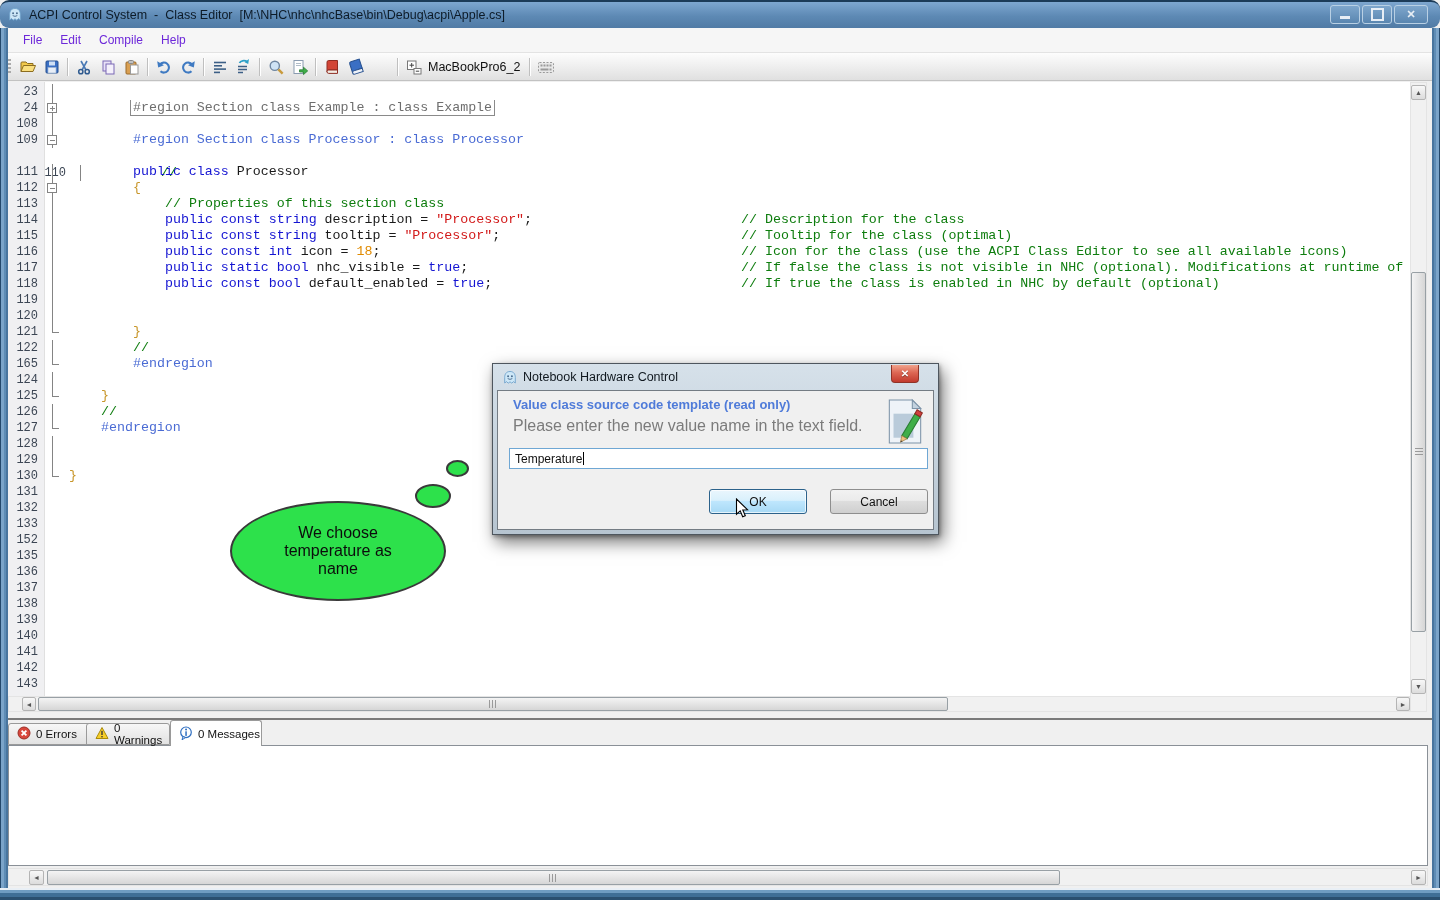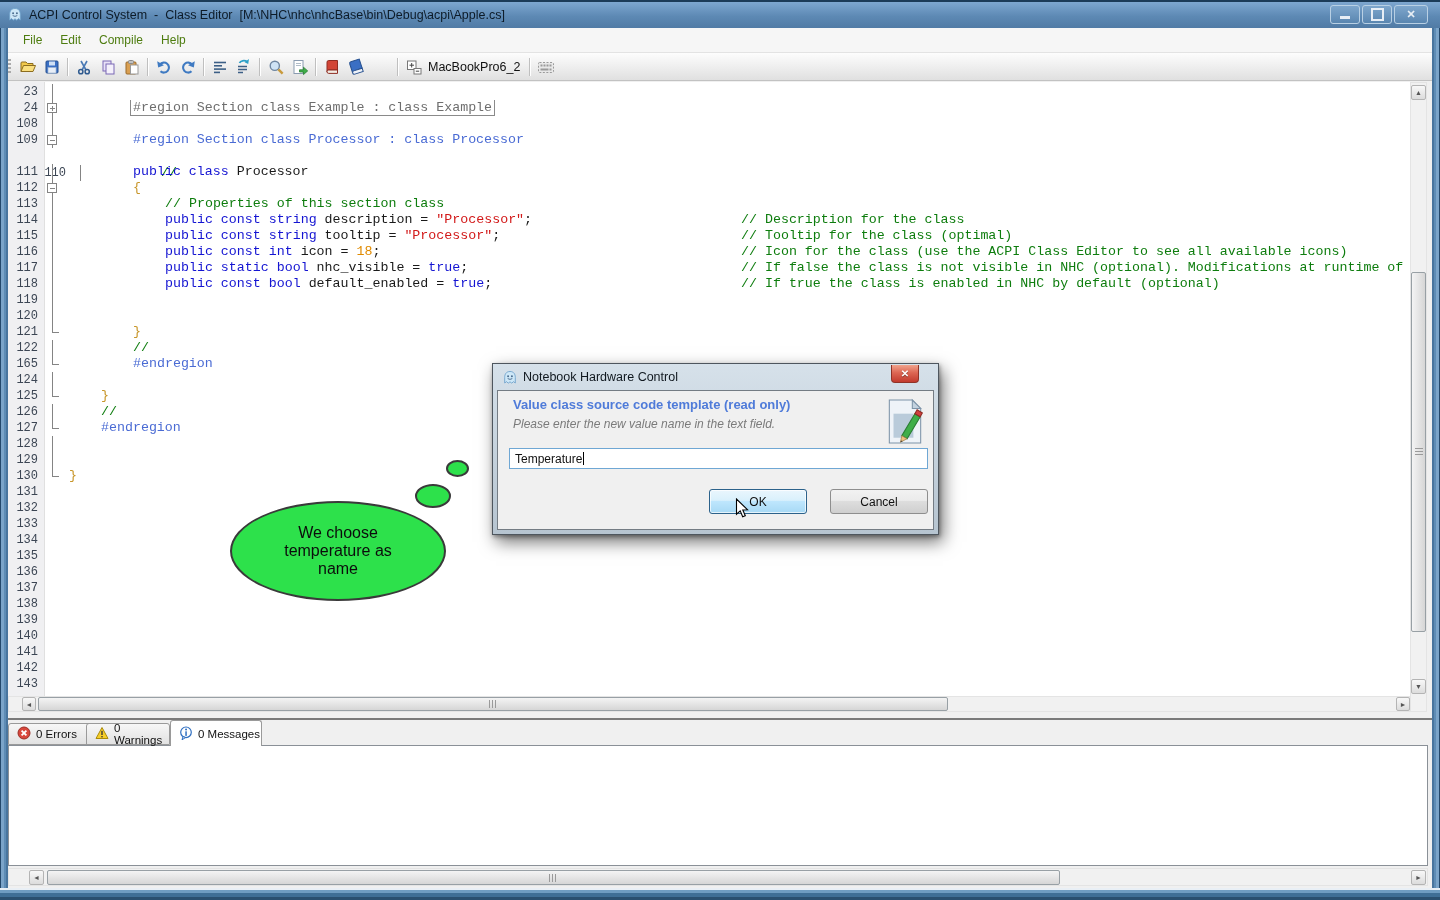--- a/index.html
+++ b/index.html
@@ -1,33 +1,33 @@
 <!DOCTYPE html>
 <html><head>
 <meta charset="utf-8">
 <style>
   html,body{margin:0;padding:0;background:#444;}
   #root{position:relative;width:1440px;height:900px;background:#f0f0f0;overflow:hidden;
         font-family:"Liberation Sans",sans-serif;font-size:12px;color:#1a1a1a;}
   
   .titlebar{position:absolute;left:0;top:0;width:1440px;height:28px;
     background:linear-gradient(#7ea7d0 0%,#5d89b4 55%,#517ba5 100%);
-    border-top:2px solid #1c3b58;box-sizing:border-box;display:flex;align-items:center;}
+    border-top:2px solid #1c3b58;box-sizing:border-box;display:flex;align-items:center;border-radius:9px;}
   .title-text{margin-left:6px;color:#0d1b28;font-size:12.5px;white-space:pre;}
   .app-icon{width:16px;height:16px;margin-left:7px;display:inline-block;}
   .winbtns{position:absolute;right:12px;top:3px;display:flex;gap:2px;}
   .winbtn{width:30px;height:19px;border:1px solid #b9d0e4;border-radius:3px;box-sizing:border-box;
     background:linear-gradient(#7ea6cc,#5a86b0);display:flex;align-items:center;justify-content:center;
     color:#e8eef4;font-size:11px;font-weight:bold;}
   .winbtn.close{width:34px;}
   .glyph-min{width:10px;height:3px;background:#e8eef5;margin-top:6px;}
   .glyph-max{width:9px;height:9px;border:2px solid #e8eef5;}
   .menubar{position:absolute;left:0;top:28px;width:1440px;height:25px;background:#f6f6f6;
     border-bottom:1px solid #e3e3e3;display:flex;align-items:center;padding-left:14px;box-sizing:border-box;}
-  .menu-item{padding:3px 9px;color:#4d7c0f;}
+  .menu-item{padding:3px 9px;color:#6d28d9;}
   .toolbar{position:absolute;left:0;top:53px;width:1440px;height:28px;
     background:linear-gradient(#fdfdfd,#e0e0e0);border-bottom:1px solid #c2c2c2;
     display:flex;align-items:center;box-sizing:border-box;padding-left:6px;}
   .tb-grip{width:3px;height:16px;margin:0 5px 0 2px;
     background:repeating-linear-gradient(#aaa 0 2px,transparent 2px 4px);}
   .tb-btn{width:24px;height:24px;display:flex;align-items:center;justify-content:center;}
   .tb-sep{width:1px;height:18px;background:#bfbfbf;margin:0 3px;border-right:1px solid #fff;}
   .tb-label{margin:0 6px 0 2px;color:#111;font-size:12.5px;}
   .tb-gap{width:26px;}
   
@@ -72,21 +72,21 @@
     padding-left:9px;font-size:12.5px;color:#10181f;}
   .dlg-title .app-icon{margin:0 6px 0 0;width:15px;height:15px;}
   .dlg-close{position:absolute;right:19px;top:1px;width:26px;height:17px;
     background:linear-gradient(#f0a38c 0%,#dd6754 45%,#c23b2e 100%);
     border:1px solid #903327;border-top:none;border-radius:0 0 4px 4px;
     color:#fff;font-size:10px;font-weight:bold;display:flex;align-items:center;justify-content:center;
     text-shadow:0 1px 1px rgba(0,0,0,.4);}
   .dlg-client{position:absolute;left:4px;right:4px;top:26px;bottom:4px;background:#f0f0f0;
     border:1px solid #747c84;box-sizing:border-box;padding-left:20px;}
   .dlg-heading{position:absolute;left:15px;top:6px;font-size:13px;font-weight:bold;color:#4f7bd9;}
-  .dlg-sub{position:absolute;left:15px;top:26px;font-size:12px;color:#7b7b7b;font-style:italic;}
+  .dlg-sub{position:absolute;left:15px;top:26px;font-size:16px;color:#7b7b7b;}
   .dlg-input{position:absolute;left:11px;top:57px;width:419px;height:21px;background:#fff;
     border:1px solid #6fa7d4;box-sizing:border-box;display:flex;align-items:center;padding-left:5px;font-size:12px;color:#111;}
   .caret{display:inline-block;width:1px;height:13px;background:#000;margin-left:1px;}
   .btn{position:absolute;top:98px;width:98px;height:25px;border-radius:3px;box-sizing:border-box;
     display:flex;align-items:center;justify-content:center;font-size:12px;color:#111;}
   .btn-ok{left:211px;border:1px solid #2c628b;
     background:linear-gradient(#eaf6fd 0%,#d9f0fc 45%,#bee6fd 50%,#a7d9f5 100%);
     box-shadow:inset 0 0 0 1px rgba(255,255,255,.7);}
   .btn-cancel{left:332px;border:1px solid #8e8e8e;
     background:linear-gradient(#f2f2f2 0%,#ebebeb 45%,#dddddd 50%,#cfcfcf 100%);}
@@ -459,21 +459,21 @@
       </div>
       <div class="row" style="top: 418px;">
         <span class="ln">132</span>
         <span class="code" style="padding-left: 9px;"></span>
       </div>
       <div class="row" style="top: 434px;">
         <span class="ln">133</span>
         <span class="code" style="padding-left: 9px;"></span>
       </div>
       <div class="row" style="top: 450px;">
-        <span class="ln">134</span>
+        <span class="ln">152</span>
         <span class="code" style="padding-left: 9px;"></span>
       </div>
       <div class="row" style="top: 466px;">
         <span class="ln">135</span>
         <span class="code" style="padding-left: 9px;"></span>
       </div>
       <div class="row" style="top: 482px;">
         <span class="ln">136</span>
         <span class="code" style="padding-left: 9px;"></span>
       </div>

